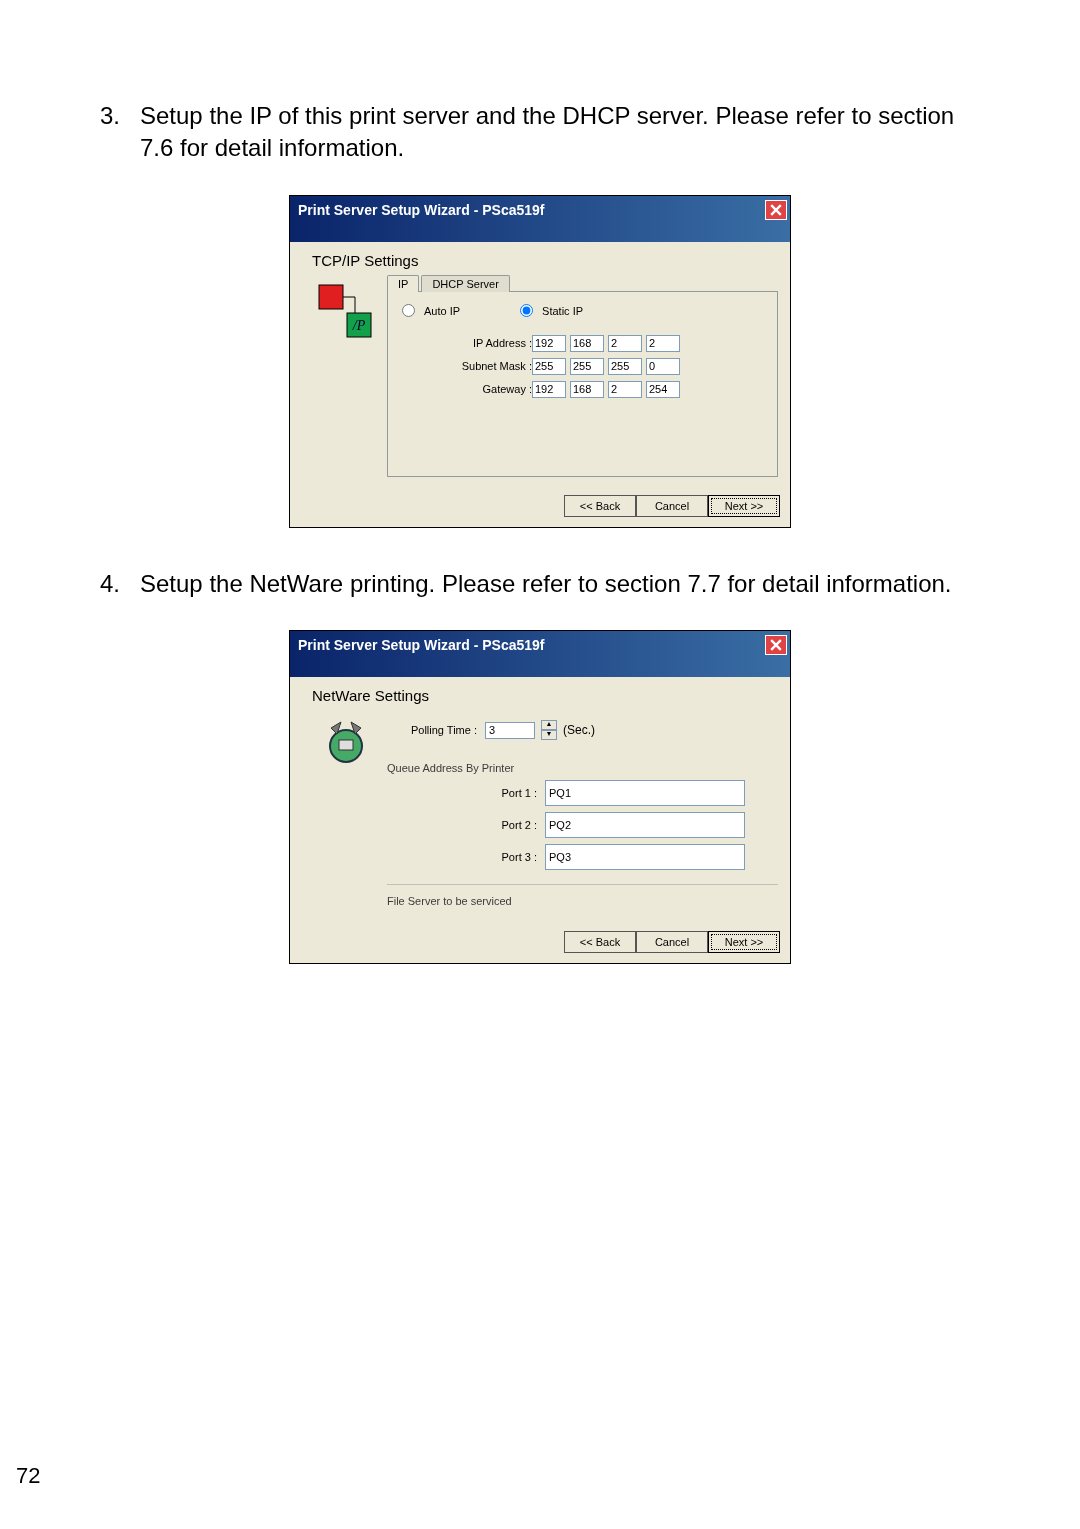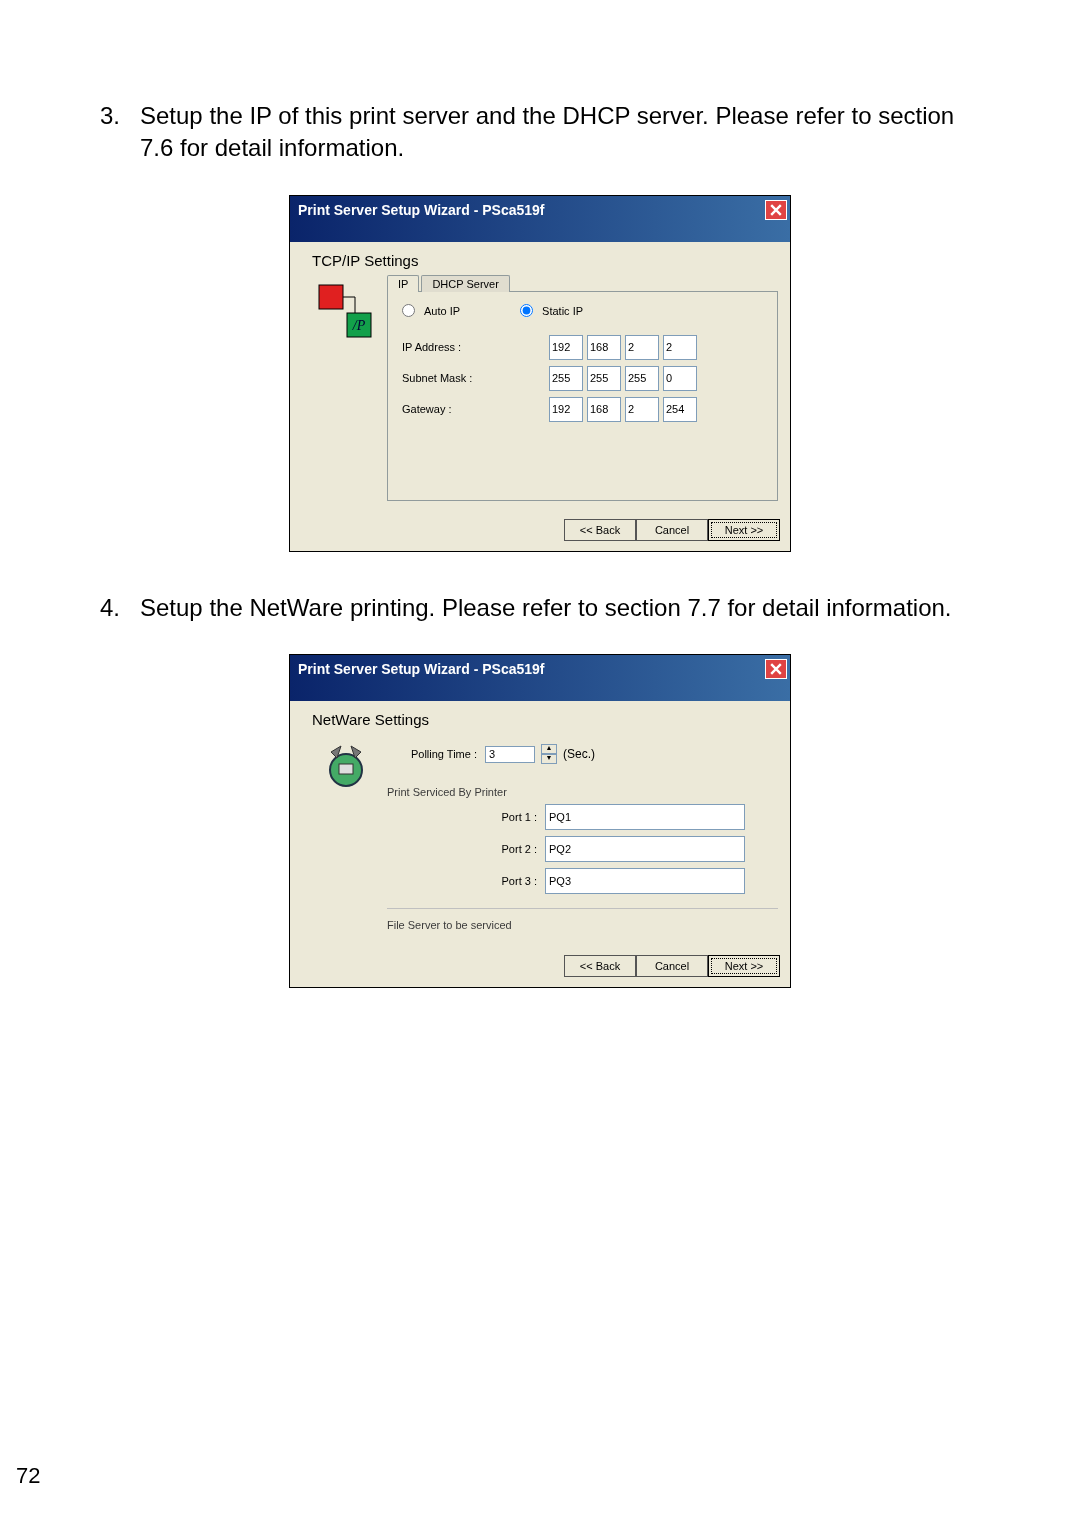--- a/index.html
+++ b/index.html
@@ -16,22 +16,22 @@
   .content{display:flex;align-items:flex-start}
   .iconcol{width:85px;display:flex;flex-direction:column;align-items:center;padding-top:6px}
   .main{flex:1}
   .tabs{display:flex;margin-bottom:-1px}
   .tab{border:1px solid #919b9c;border-bottom:none;background:#ece9d8;padding:2px 10px;font-size:11px;border-radius:2px 2px 0 0;margin-right:2px;cursor:pointer}
   .tab.inactive{background:#e0ddcf}
   .tabpanel{border:1px solid #919b9c;background:#ece9d8;padding:12px 14px}
   .radios{display:flex;gap:60px;margin-bottom:18px;align-items:center;font-size:11px}
   .radios label{display:flex;align-items:flex-end;gap:9px}
   .iprow{display:flex;align-items:center;margin-bottom:6px}
-  .iprow .lab{width:130px;text-align:left;padding-right:17px;font-size:11px}
-  .iprow input{width:34px;height:25px;font-size:11px;border:1px solid #7f9db9;background:#fff;padding:1px 2px;margin-right:4px;box-sizing:border-box}
+  .iprow .lab{width:130px;text-align:right;padding-right:0;font-size:11px}
+  .iprow input{width:34px;height:17px;font-size:11px;border:1px solid #7f9db9;background:#fff;padding:1px 2px;margin-right:4px;box-sizing:border-box}
   .btnrow{display:flex;justify-content:flex-end;padding:8px 10px 10px 10px}
   .btn{min-width:72px;height:22px;background:#ece9d8;border:1px solid #555;font-size:11px;cursor:pointer}
   .btn.default{outline:1px dotted #000;outline-offset:-4px;border:1px solid #000}
   
   .grp-label{font-size:11px;margin:10px 0 6px 0;color:#3b3b3b}
   .grp-sep{border-top:1px solid #c0c0c0;margin-bottom:10px}
   .nwrow{display:flex;align-items:center;margin-bottom:6px}
   .nwrow .lab{width:150px;text-align:right;padding-right:8px;font-size:11px}
   .nwrow input.long{width:200px;height:26px;font-size:11px;border:1px solid #7f9db9;background:#fff;padding:1px 3px;box-sizing:border-box}
   .spinnerwrap{display:flex;align-items:center;gap:6px}
@@ -153,21 +153,21 @@
             <div class="spinnerwrap">
               <input value="3" style="">
               <div class="spinbtns">
                 <div>▲</div>
                 <div>▼</div>
               </div>
               <span>(Sec.)</span>
             </div>
           </div>
 
-          <div class="grp-label">Print Serviced By Printer</div>
+          <div class="grp-label">Queue Address By Printer</div>
           <div class="nwrow">
             <div class="lab">Port 1 :</div>
             <input class="long" value="PQ1" style="">
           </div>
           <div class="nwrow">
             <div class="lab">Port 2 :</div>
             <input class="long" value="PQ2" style="">
           </div>
           <div class="nwrow">
             <div class="lab">Port 3 :</div>

